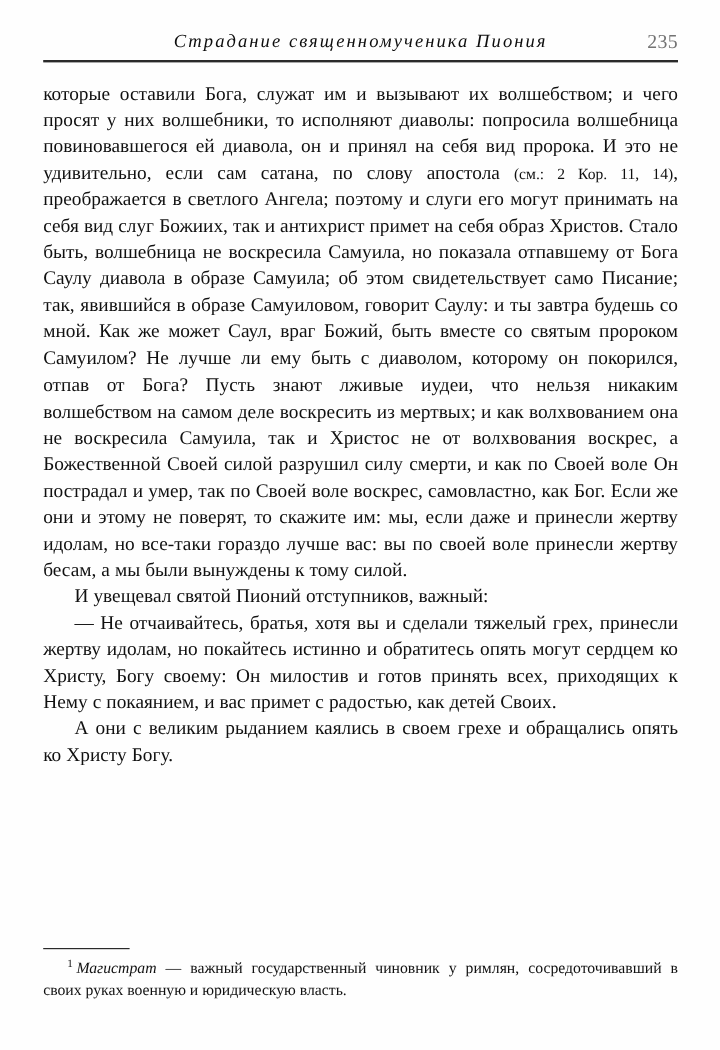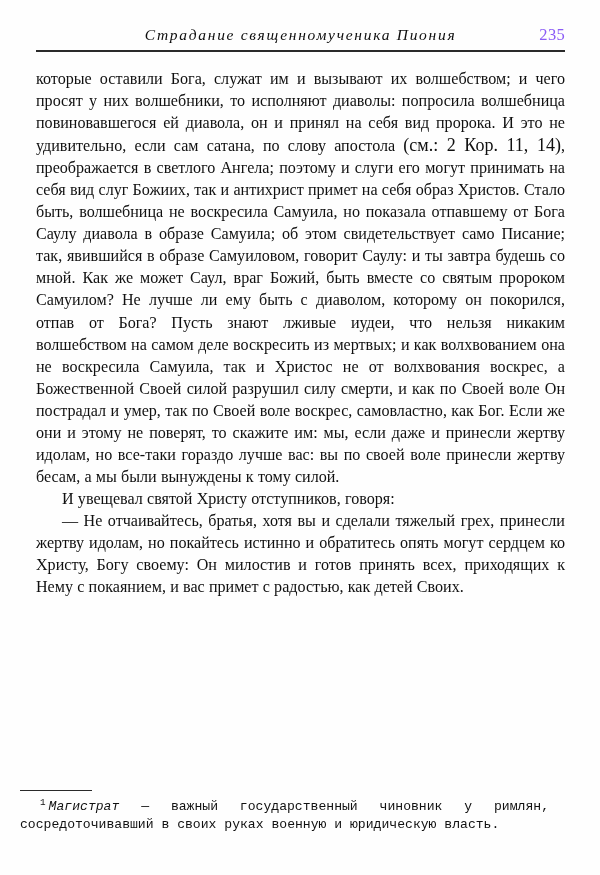--- a/index.html
+++ b/index.html
@@ -42,21 +42,21 @@
     color: #0d0d0d;
     line-height: 1;
   }
   .running-head-folio {
     position: absolute;
     right: 0;
     top: 0;
     font-size: 16.5px;
     letter-spacing: 0.3px;
     line-height: 1;
-    color: #8b5cf6;
+    color: #737373;
   }
   .head-rule {
     position: absolute;
     left: 36px;
     width: 529px;
     top: 50px;
     height: 1.6px;
     background: #2a2a2a;
   }
 
@@ -77,35 +77,34 @@
     hyphens: manual;
     -webkit-hyphens: manual;
   }
   p.indent {
     text-indent: 26px;
   }
   p.noindent {
     text-indent: 0;
   }
   .smallcaps-ref {
-    font-size: 18px;
+    font-size: 13px;
   }
   sup.fnmark {
     font-size: 9.5px;
     vertical-align: super;
     line-height: 0;
   }
 
   
   .footnote-area {
     position: absolute;
-    left: 20px;
+    left: 36px;
     top: 790px;
     width: 529px;
-    font-family: Liberation Mono, monospace;
   }
   .footnote-rule {
     width: 72px;
     height: 1.2px;
     background: #2a2a2a;
     margin: 0 0 7px 0;
   }
   p.footnote {
     margin: 0;
     font-size: 13.1px;
@@ -129,22 +128,23 @@
 <div class="page">
 
   <div class="running-head">
     <span class="running-head-title">Страдание священномученика Пиония</span>
   </div>
   <div class="running-head-folio" style="right:35px; top:27px;">235</div>
   <div class="head-rule"></div>
 
   <div class="textblock" id="textblock">
       <p class="para noindent">которые оставили Бога, служат им и вызывают их волшебством; и чего просят у них волшебники, то исполняют диаволы: попросила волшебница повиновавшегося ей диавола, он и принял на себя вид пророка. И это не удивительно, если сам сатана, по слову апостола <span class="smallcaps-ref">(см.: 2 Кор. 11, 14)</span>, преображается в светлого Ангела; поэтому и слуги его могут принимать на себя вид слуг Божиих, так и антихрист примет на себя образ Христов. Стало быть, волшебница не воскресила Самуила, но показала отпавшему от Бога Саулу диавола в образе Самуила; об этом свидетельствует само Писание; так, явившийся в образе Самуиловом, говорит Саулу: и ты завтра будешь со мной. Как же может Саул, враг Божий, быть вместе со святым пророком Самуилом? Не лучше ли ему быть с диаволом, которому он покорился, отпав от Бога? Пусть знают лживые иудеи, что нельзя никаким волшебством на самом деле воскресить из мертвых; и как волхвованием она не воскресила Самуила, так и Христос не от волхвования воскрес, а Божественной Своей силой разрушил силу смерти, и как по Своей воле Он пострадал и умер, так по Своей воле воскрес, самовластно, как Бог. Если же они и этому не поверят, то скажите им: мы, если даже и принесли жертву идолам, но все-таки гораздо лучше вас: вы по своей воле принесли жертву бесам, а мы были вынуждены к тому силой.</p>
-      <p class="para indent">И увещевал святой Христу отступников, говоря:</p>
+      <p class="para indent">И увещевал святой Пионий отступников, важный:</p>
       <p class="para indent">— Не отчаивайтесь, братья, хотя вы и сделали тяжелый грех, принесли жертву идолам, но покайтесь истинно и обратитесь опять могут сердцем ко Христу, Богу своему: Он милостив и готов принять всех, приходящих к Нему с покаянием, и вас примет с радостью, как детей Своих.</p>
+      <p class="para indent">А они с великим рыданием каялись в своем грехе и обращались опять ко Христу Богу.</p>
     </div>
 
   <div class="footnote-area">
     <div class="footnote-rule"></div>
     <p class="footnote">
       <span class="fn-num">1</span><span class="fn-term">Магистрат</span><span> — </span><span>важный государственный чиновник у римлян, сосредоточивавший в своих руках военную и юридическую власть.</span>
     </p>
   </div>
 
 </div>

